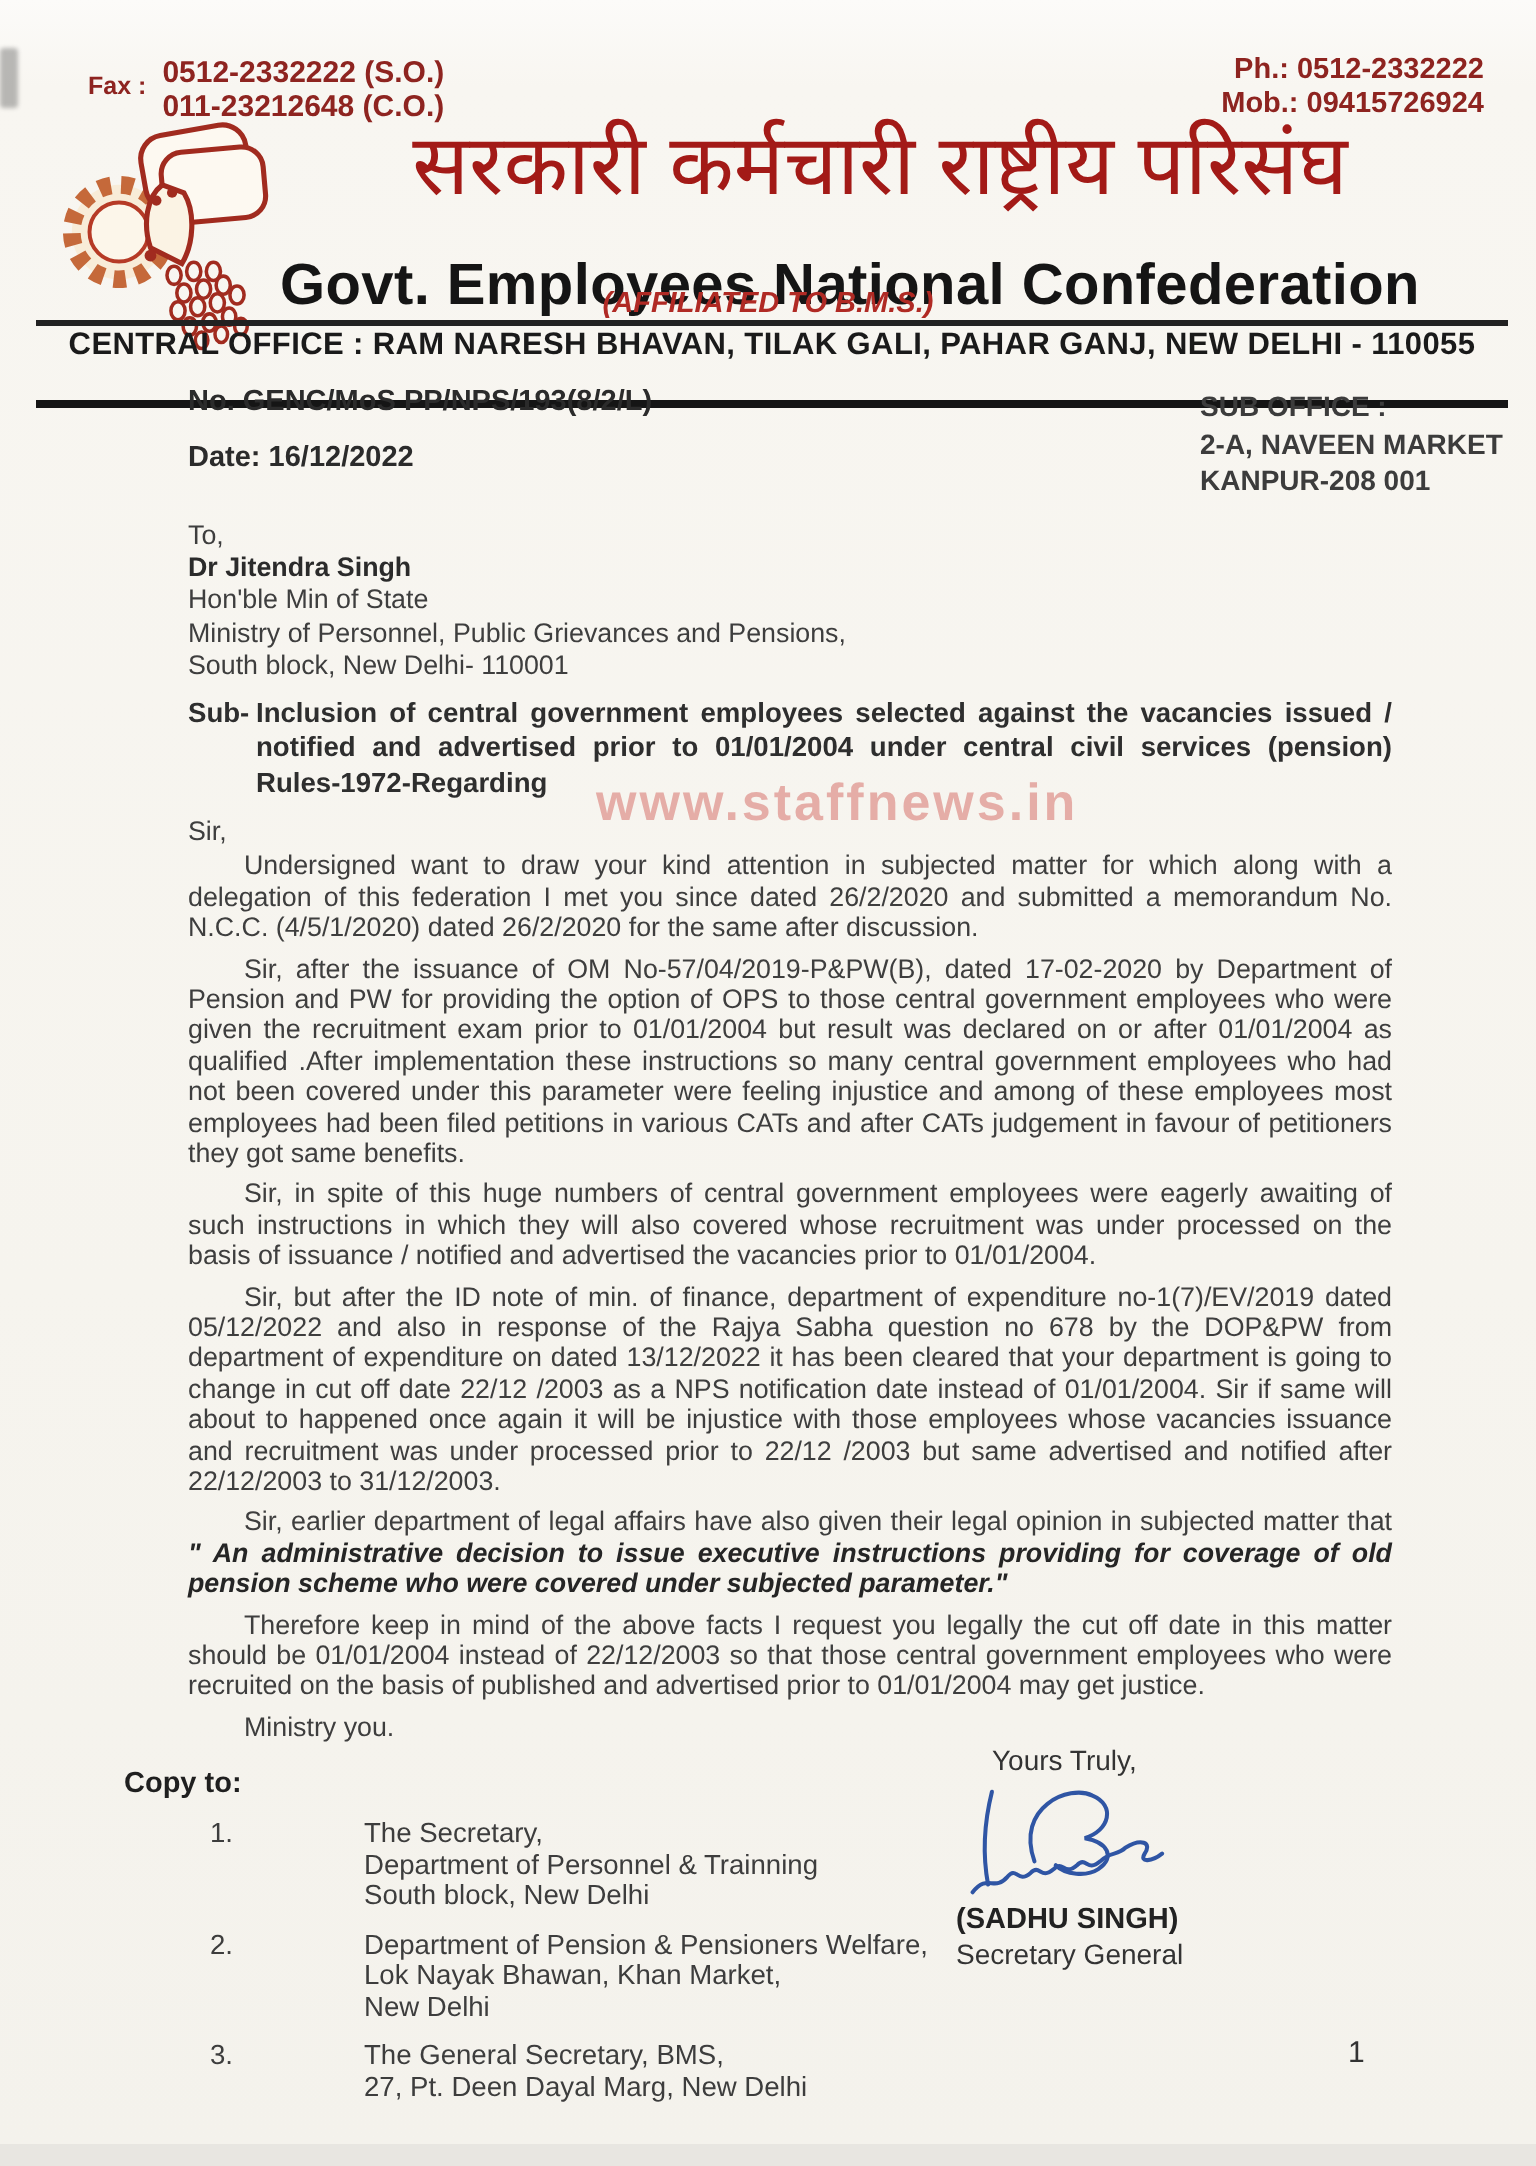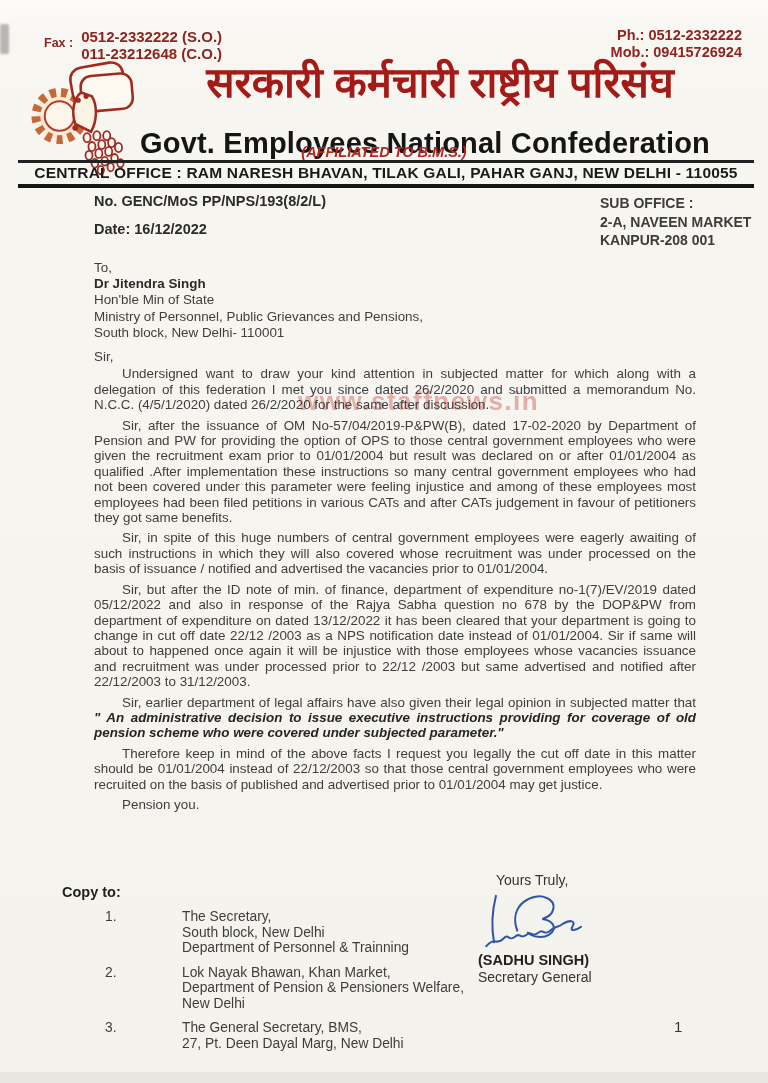--- a/index.html
+++ b/index.html
@@ -15,28 +15,28 @@
 
   
   .fax { position: absolute; left: 44px; top: 29px; display: flex; gap: 8px;
     color: #8e2420; font-weight: bold; }
   .fax-lbl { font-size: 12.5px; margin-top: 7px; }
   .fax-nums span { display: block; font-size: 15px; line-height: 16.5px; }
   .phones { position: absolute; right: 26px; top: 27px; text-align: right;
     color: #8e2420; font-weight: bold; font-size: 14.5px; line-height: 17px; }
   .logo { position: absolute; left: 30px; top: 58px; width: 118px; height: 120px; }
   .hindi { position: absolute; left: 150px; right: 38px; top: 60px; text-align: center;
-    font-size: 42px; line-height: 46px; font-weight: bold; color: #a31a17; }
+    font-size: 42px; line-height: 46px; font-weight: normal; color: #a31a17; }
   .eng { position: absolute; left: 110px; right: 28px; top: 127px; text-align: center;
     font-size: 29px; font-weight: bold; color: #151515; letter-spacing: .2px; }
   .affil { position: absolute; left: 0; right: 0; top: 144px; text-align: center;
     font-size: 14.5px; font-weight: bold; font-style: italic; color: #b02a24; }
   .band { position: absolute; left: 18px; right: 14px; top: 160px;
     border-top: 3px solid #222; border-bottom: 4px solid #151515;
-    padding: 1px 0 2px; text-align: center; font-size: 15.5px; font-weight: bold;
+    padding: 1px 0 18px; text-align: center; font-size: 15.5px; font-weight: bold;
     color: #1a1a1a; letter-spacing: .2px; }
 
   
   .content { position: absolute; top: 186px; left: 94px; width: 602px;
     font-size: 13.4px; line-height: 15.4px; text-align: justify; color: #3e3e3e; }
   .ref-row { position: relative; margin-top: 8px; min-height: 58px; text-align: left; }
   .refno, .date { font-size: 14.5px; font-weight: bold; color: #2b2b2b; }
   .date { margin-top: 13px; }
   .sub-office { position: absolute; left: 506px; top: 0; width: 162px;
     font-size: 14px; font-weight: bold; color: #3c3c3c; line-height: 18.5px;
@@ -147,31 +147,35 @@
     <div class="to">
       <div>To,</div>
       <div class="addr">
         <div class="bold">Dr Jitendra Singh</div>
         <div>Hon'ble Min of State</div>
         <div>Ministry of Personnel, Public Grievances and Pensions,</div>
         <div>South block, New Delhi- 110001</div>
       </div>
     </div>
 
+    <div class="subject">
+      <span class="sub-lbl">Sub-</span>
+      <span class="sub-txt">Inclusion of central government employees selected against the vacancies issued / notified and advertised prior to 01/01/2004 under central civil services (pension) Rules-1972-Regarding</span>
+    </div>
 
     <div class="sir">Sir,</div>
 
     <p class="para">Undersigned want to draw your kind attention in subjected matter for which along with a delegation of this federation I met you since dated 26/2/2020 and submitted a memorandum No. N.C.C. (4/5/1/2020) dated 26/2/2020 for the same after discussion.</p>
     <p class="para">Sir, after the issuance of OM No-57/04/2019-P&amp;PW(B), dated 17-02-2020 by Department of Pension and PW for providing the option of OPS to those central government employees who were given the recruitment exam prior to 01/01/2004 but result was declared on or after 01/01/2004 as qualified .After implementation these instructions so many central government employees who had not been covered under this parameter were feeling injustice and among of these employees most employees had been filed petitions in various CATs and after CATs judgement in favour of petitioners they got same benefits.</p>
     <p class="para">Sir, in spite of this huge numbers of central government employees were eagerly awaiting of such instructions in which they will also covered whose recruitment was under processed on the basis of issuance / notified and advertised the vacancies prior to 01/01/2004.</p>
     <p class="para">Sir, but after the ID note of min. of finance, department of expenditure no-1(7)/EV/2019 dated 05/12/2022 and also in response of the Rajya Sabha question no 678 by the DOP&amp;PW from department of expenditure on dated 13/12/2022 it has been cleared that your department is going to change in cut off date 22/12 /2003 as a NPS notification date instead of 01/01/2004. Sir if same will about to happened once again it will be injustice with those employees whose vacancies issuance and recruitment was under processed prior to 22/12 /2003 but same advertised and notified after 22/12/2003 to 31/12/2003.</p>
     <p class="para"><span>Sir, earlier department of legal affairs have also given their legal opinion in subjected matter that</span> <span class="q">" An administrative decision to issue executive instructions providing for coverage of old pension scheme who were covered under subjected parameter."</span></p>
     <p class="para">Therefore keep in mind of the above facts I request you legally the cut off date in this matter should be 01/01/2004 instead of 22/12/2003 so that those central government employees who were recruited on the basis of published and advertised prior to 01/01/2004 may get justice.</p>
 
-    <div class="thanks">Pension you.</div>
+    <div class="thanks">Ministry you.</div>
   </div>
 
   <div class="sig">
     <div class="yt">Yours Truly,</div>
     <svg width="150" height="58" viewBox="0 0 150 60">
       <g fill="none" stroke="#2f55a4" stroke-width="2.1" stroke-linecap="round">
         <path d="M14,52 C11,36 12,20 16,4"></path>
         <path d="M38,40 C28,12 56,0 68,6 C80,11 77,24 64,28 C76,30 80,38 71,44 C65,48 54,47 49,42"></path>
         <path d="M6,56 C14,46 17,56 24,48 C29,42 29,52 36,46 C41,41 41,50 48,44 C53,39 53,48 60,42 C65,37 65,46 72,40 C77,35 81,37 85,33 C93,28 99,30 95,36 C92,41 99,40 104,36"></path>
       </g>
@@ -179,29 +183,29 @@
     <div class="sname">(SADHU SINGH)</div>
     <div class="stitle">Secretary General</div>
   </div>
 
   <div class="copyto">
     <div class="ct-lbl">Copy to:</div>
     <div class="ci">
       <span class="n">1.</span>
       <span class="ls">
         <div>The Secretary,</div>
+        <div>Department of Personnel &amp; Trainning</div>
         <div>South block, New Delhi</div>
-        <div>Department of Personnel &amp; Trainning</div>
       </span>
     </div>
     <div class="ci">
       <span class="n">2.</span>
       <span class="ls">
+        <div>Department of Pension &amp; Pensioners Welfare,</div>
         <div>Lok Nayak Bhawan, Khan Market,</div>
-        <div>Department of Pension &amp; Pensioners Welfare,</div>
         <div>New Delhi</div>
       </span>
     </div>
     <div class="ci">
       <span class="n">3.</span>
       <span class="ls">
         <div>The General Secretary, BMS,</div>
         <div>27, Pt. Deen Dayal Marg, New Delhi</div>
       </span>
     </div>

